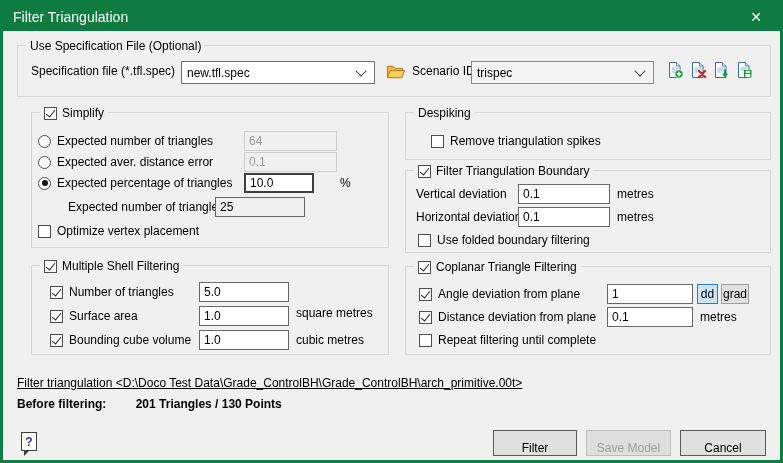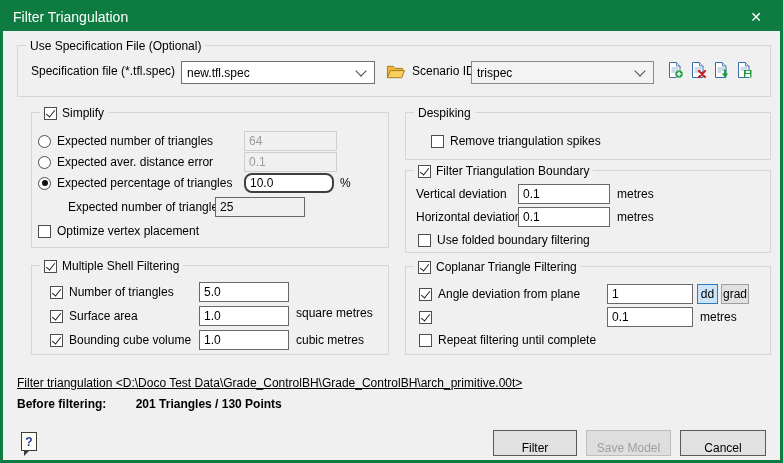--- a/index.html
+++ b/index.html
@@ -136,21 +136,21 @@
       <span class="radio"></span>
       <span class="lab">Expected aver. distance error</span>
     </div>
     <div class="tb dis" style="left:212px;top:39px;width:93px;">
       <span>0.1</span>
     </div>
     <div class="row" style="left:6px;top:60px;">
       <span class="radio on"></span>
       <span class="lab">Expected percentage of triangles</span>
     </div>
-    <div class="tb focus" style="left:212px;top:60px;width:90px;border-radius:8px;">
+    <div class="tb focus" style="left:212px;top:60px;width:70px;">
       <span>10.0</span>
     </div>
     <span class="unit" style="left:308px;top:63px;">%</span>
     <div class="row" style="left:36px;top:84px;">
       <span class="lab">Expected number of triangles</span>
     </div>
     <div class="tb ro" style="left:183px;top:84px;width:90px;">
       <span>25</span>
     </div>
     <div class="row" style="left:6px;top:108px;">
@@ -237,20 +237,21 @@
       <span>1</span>
     </div>
     <div class="mini dd" style="left:291px;top:17px;width:21px;">
       <span>dd</span>
     </div>
     <div class="mini grad" style="left:315px;top:17px;width:28px;">
       <span>grad</span>
     </div>
     <div class="row" style="left:13px;top:40px;">
       <span class="cb on"></span>
+      <span class="lab">Distance deviation from plane</span>
     </div>
     <div class="tb" style="left:201px;top:40px;width:86px;">
       <span>0.1</span>
     </div>
     <span class="unit" style="left:294px;top:43px;">metres</span>
     <div class="row" style="left:13px;top:63px;">
       <span class="cb"></span>
       <span class="lab">Repeat filtering until complete</span>
     </div>
   </div>

